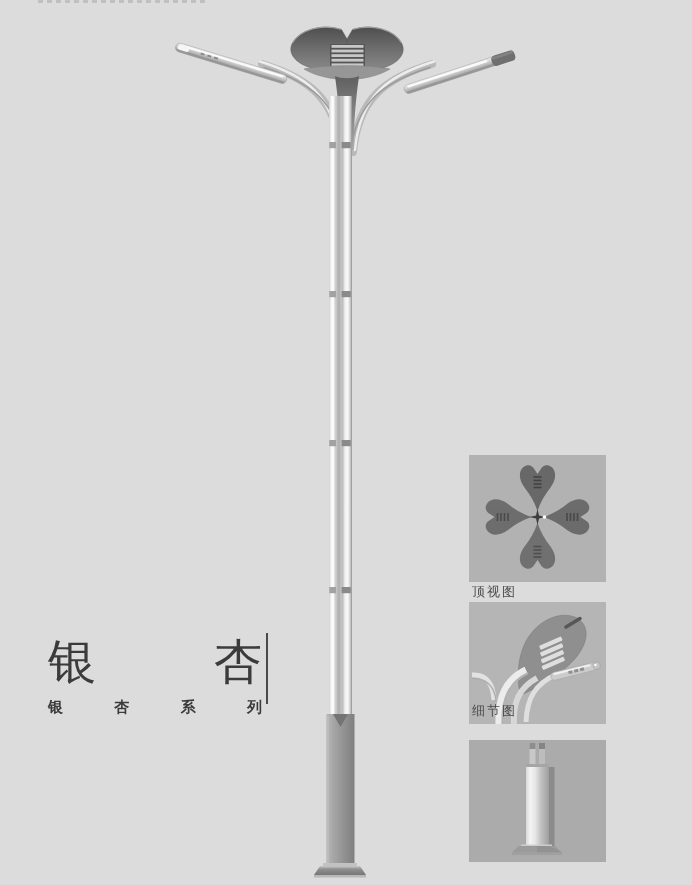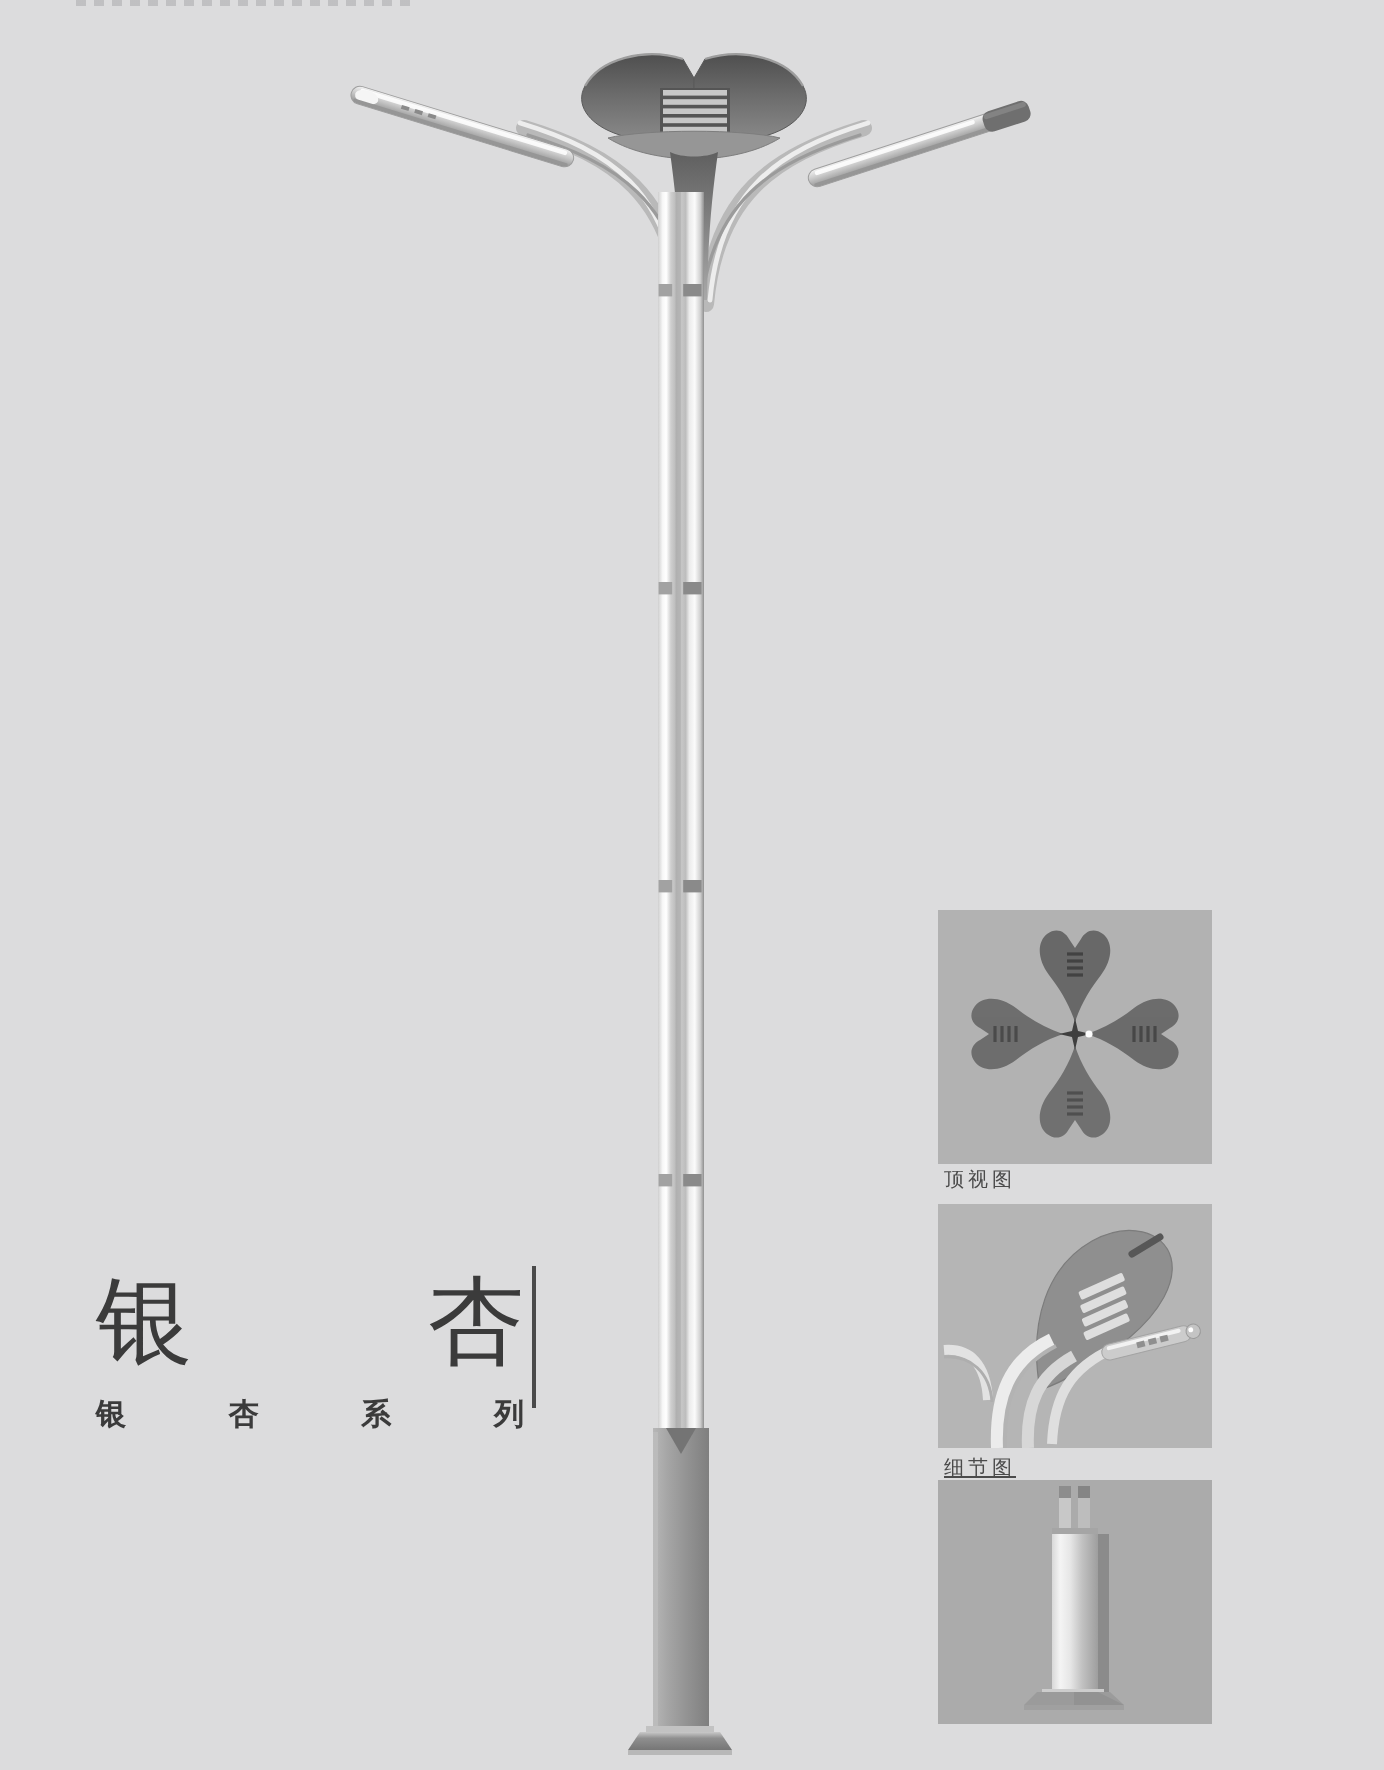--- a/index.html
+++ b/index.html
@@ -33,25 +33,25 @@
   .title-divider{
     position:absolute;left:266px;top:633px;width:2px;height:71px;background:#4a4a4a;
   }
 
   
   .panel{position:absolute;left:469px;width:137px;overflow:hidden;}
   .panel-1{top:455px;height:127px;background:#b2b2b2;}
   .panel-2{top:602px;height:122px;background:#b5b5b5;}
   .panel-3{top:740px;height:122px;background:#ababab;}
   .panel-label{
-    position:absolute;left:472px;font-size:10px;color:#4b4b4b;
+    position:absolute;left:472px;font-size:13px;color:#4b4b4b;
     letter-spacing:2px;font-weight:500;
   }
   .label-1{top:583px;}
-  .label-2{top:727px;text-decoration:underline;}
+  .label-2{top:702px;}
 </style>
 </head>
 <body>
 
 <div class="stage">
 
   <div class="clipped-strip"></div>
 
   <svg class="lamp-svg" width="692" height="885" viewBox="0 0 692 885">
     <defs>

